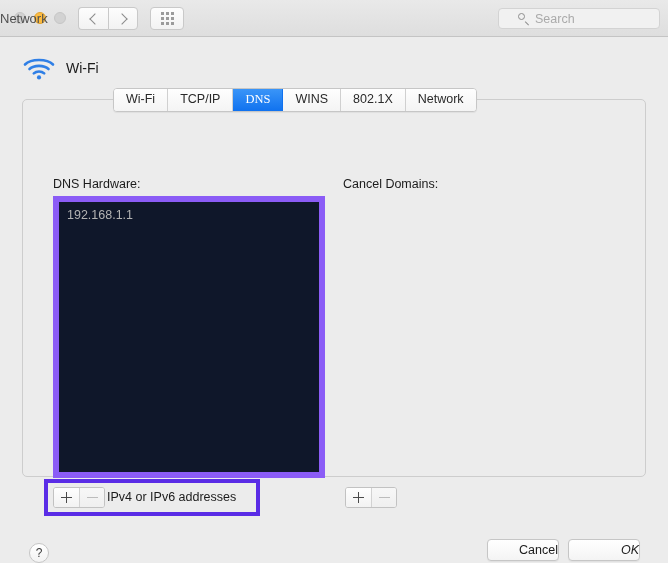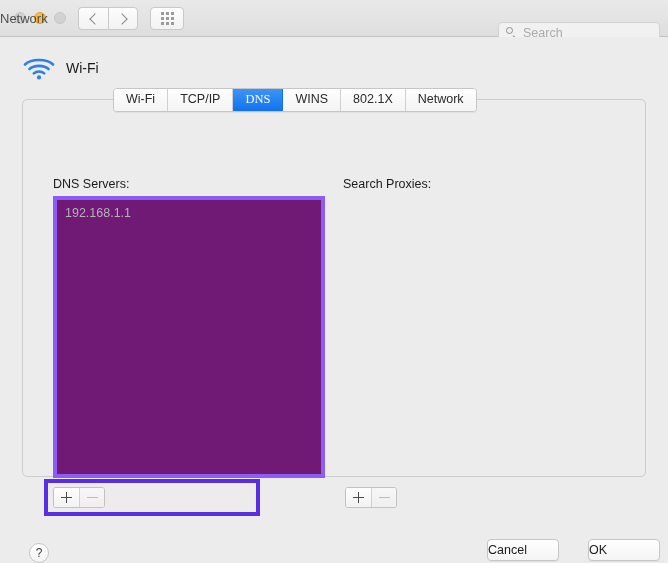--- a/index.html
+++ b/index.html
@@ -103,30 +103,30 @@
     height: 37px;
     line-height: 37px;
     font-size: 13px;
     color: #4f4f4f;
     pointer-events: none;
   }
 
   #search {
     position: absolute;
     right: 8px;
-    top: 22px;
+    top: 8px;
     width: 162px;
     height: 21px;
     border-radius: 4px;
     background: #f1f1f1;
     border: 1px solid #d3d3d3;
     box-sizing: border-box;
     display: flex;
     align-items: center;
-    padding-left: 7px;
+    padding-left: 19px;
   }
   .mag {
     position: relative;
     width: 11px; height: 11px;
     flex: none;
   }
   .mag::before {
     content: "";
     position: absolute;
     left: 0; top: 0;
@@ -225,22 +225,22 @@
   .col-label {
     position: absolute;
     font-size: 12.5px;
     color: #1b1b1b;
   }
   #dns-label    { left: 53px;  top: 140px; }
   #search-label { left: 343px; top: 140px; }
 
   .listbox {
     position: absolute;
-    background: #701a75;
-    border: 4px solid #8b5cf6;
+    background: #0f172a;
+    border: 6px solid #8b5cf6;
     box-sizing: border-box;
     overflow: hidden;
   }
   #dns-list    { left: 53px;  top: 159px; width: 272px; height: 282px; }
   #search-list { left: 343px; top: 159px; width: 272px; height: 282px; }
   .list-entry {
     font-size: 12.5px;
     color: #b3b3b3;
     padding: 5px 8px 0 8px;
     line-height: 16px;
@@ -325,31 +325,31 @@
     font-size: 12px;
     color: #3d3d3d;
     text-align: center;
     line-height: 18px;
   }
   .footer-btn {
     position: absolute;
     top: 502px;
     height: 22px;
     line-height: 21px;
-    text-align: left;
+    text-align: right;
     font-size: 12.5px;
     color: #1b1b1b;
     background: linear-gradient(to bottom,#ffffff,#f4f4f4);
     border: 1px solid #c6c6c6;
     border-radius: 4px;
     box-sizing: border-box;
     box-shadow: 0 1px 1px rgba(0,0,0,0.05);
   }
   #cancel-btn { left: 487px; width: 72px; }
-  #ok-btn     { left: 588px; width: 72px; }
+  #ok-btn     { left: 568px; width: 72px; font-style: italic; }
 </style>
 </head>
 <body>
 
 <div id="window">
 
   <div id="titlebar">
     <div class="traffic close"></div>
     <div class="traffic min"></div>
     <div class="traffic max"></div>
@@ -401,34 +401,35 @@
 
     <div id="tabs">
       <div class="tab">Wi-Fi</div>
       <div class="tab">TCP/IP</div>
       <div class="tab active">DNS</div>
       <div class="tab">WINS</div>
       <div class="tab">802.1X</div>
       <div class="tab">Network</div>
     </div>
 
-    <div id="dns-label" class="col-label">DNS Servers:</div>
+    <div id="dns-label" class="col-label">DNS Hardware:</div>
     <div id="dns-list" class="listbox">
       <div class="list-entry">192.168.1.1</div>
     </div>
     <div id="dns-seg" class="seg">
       <div class="seg-btn plus">
         <span class="glyph-plus"></span>
       </div>
       <div class="seg-btn minus">
         <span class="glyph-minus"></span>
       </div>
     </div>
-
-    <div id="search-label" class="col-label">Search Proxies:</div>
+    <div id="dns-hint">IPv4 or IPv6 addresses</div>
+
+    <div id="search-label" class="col-label">Cancel Domains:</div>
     <div id="search-seg" class="seg">
       <div class="seg-btn plus">
         <span class="glyph-plus"></span>
       </div>
       <div class="seg-btn minus">
         <span class="glyph-minus"></span>
       </div>
     </div>
 
     <div id="annotation"></div>

